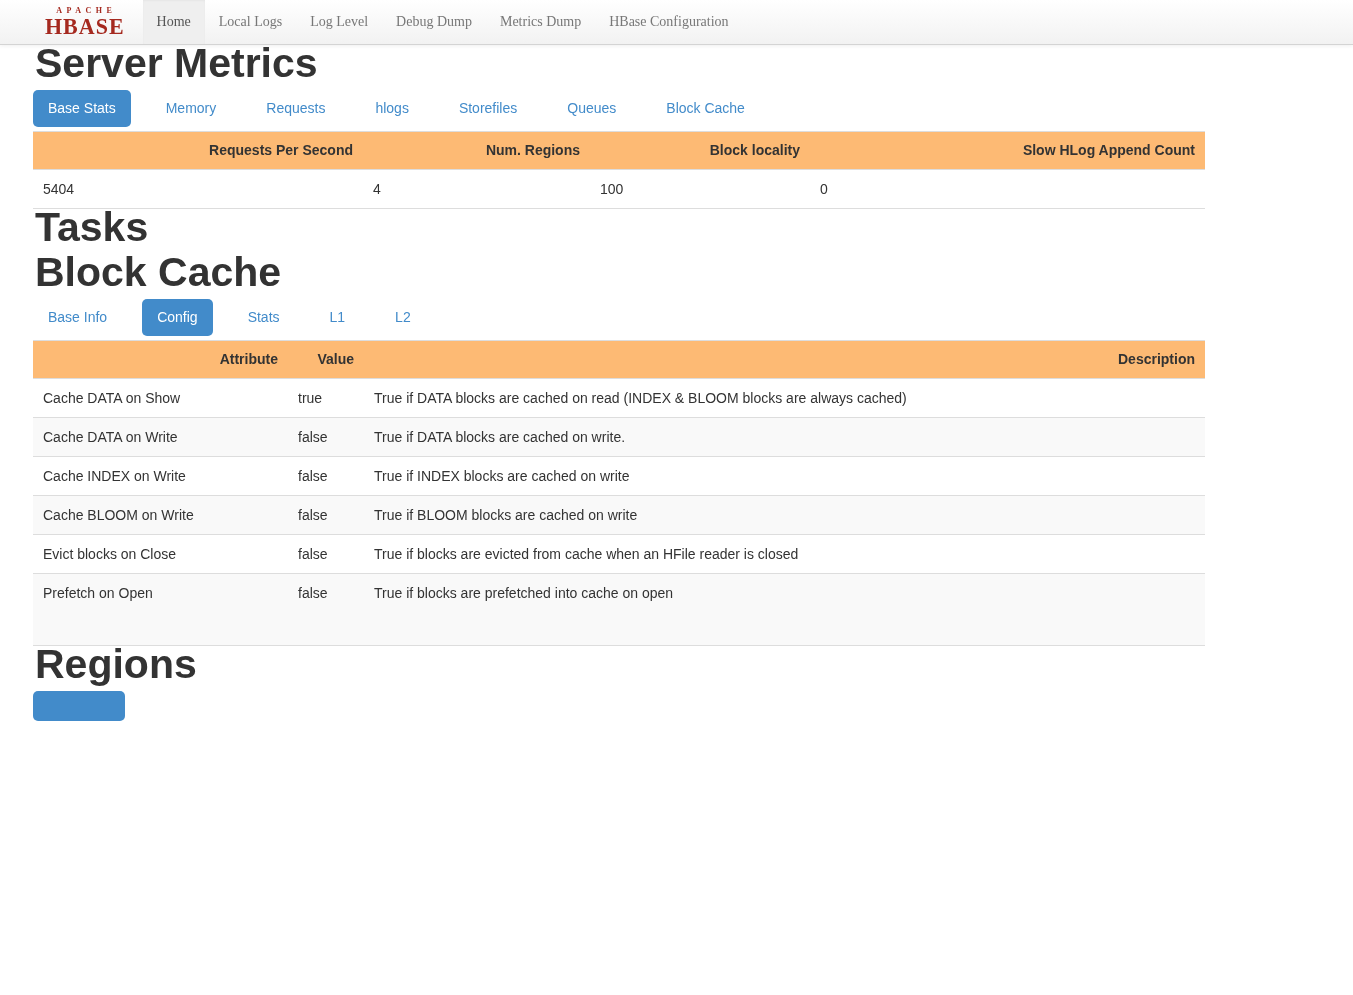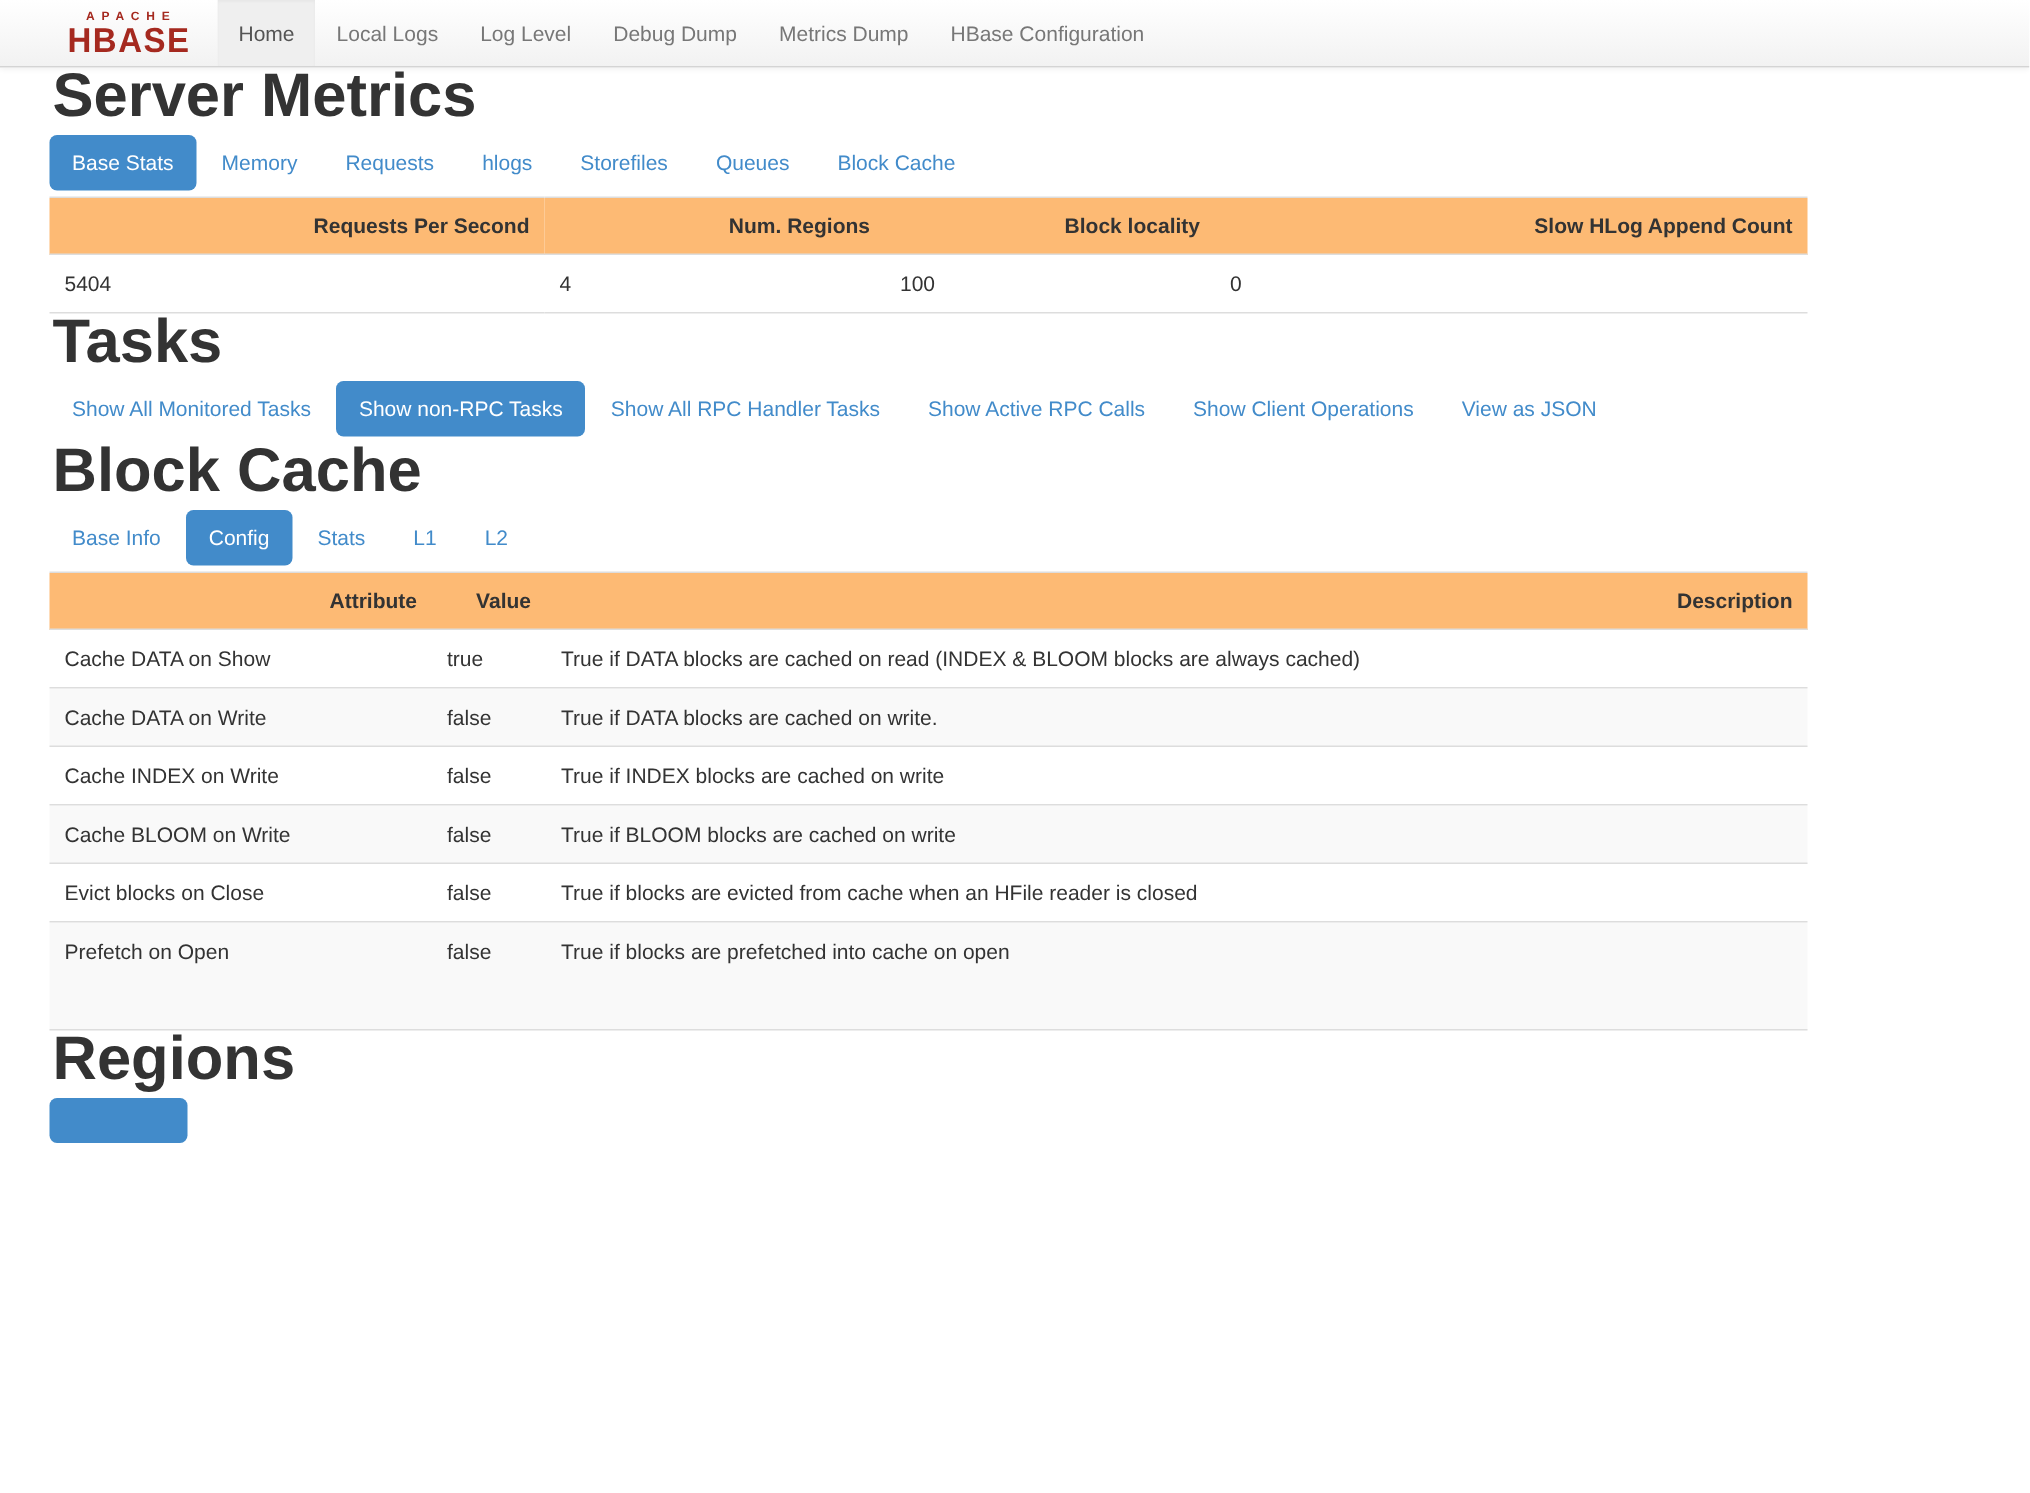--- a/index.html
+++ b/index.html
@@ -16,20 +16,21 @@
   
   .navbar {
     height: 45px;
     width: 100%;
     background: linear-gradient(to bottom, #ffffff, #f2f2f2);
     border-bottom: 1px solid #d4d4d4;
     box-shadow: 0 1px 4px rgba(0,0,0,0.065);
     display: flex;
     align-items: stretch;
     padding-left: 45px;
+    font-family: Liberation Serif, serif;
   }
   .brand {
     display: flex;
     flex-direction: column;
     justify-content: center;
     align-items: center;
     margin-right: 18px;
     cursor: pointer;
     line-height: 1;
   }
@@ -72,21 +73,21 @@
     color: #333;
     margin: 0 0 9px 2px;
     line-height: 36px;
   }
   .mt-first  { margin-top: 50px; }
   .mt-tasks  { margin-top: 44px; }
   .mt-bc     { margin-top: 42px; }
   .mt-reg    { margin-top: 40px; }
 
   
-  .pills { display: flex; gap: 2px; margin-bottom: 4px; text-align: center; }
+  .pills { display: flex; gap: 20px; margin-bottom: 4px; text-align: center; }
   .pill {
     padding: 9px 15px;
     line-height: 19px;
     color: #428bca;
     border-radius: 5px;
     cursor: pointer;
     text-decoration: none;
     white-space: nowrap;
   }
   .pill.active { background: #428bca; color: #ffffff; }
@@ -179,28 +180,20 @@
         <td class="pad-tail-1">5404</td>
         <td class="pad-tail-1">4</td>
         <td class="pad-tail-1">100</td>
         <td class="pad-tail-1">0</td>
       </tr>
     </tbody>
   </table>
 
   <h2 class="section-title mt-tasks">Tasks</h2>
 
-  <div class="pills">
-    <a class="pill">Show All Monitored Tasks</a>
-    <a class="pill active">Show non-RPC Tasks</a>
-    <a class="pill">Show All RPC Handler Tasks</a>
-    <a class="pill">Show Active RPC Calls</a>
-    <a class="pill">Show Client Operations</a>
-    <a class="pill">View as JSON</a>
-  </div>
 
 
   <h2 class="section-title mt-bc">Block Cache</h2>
 
   <div class="pills">
     <a class="pill">Base Info</a>
     <a class="pill active">Config</a>
     <a class="pill">Stats</a>
     <a class="pill">L1</a>
     <a class="pill">L2</a>

